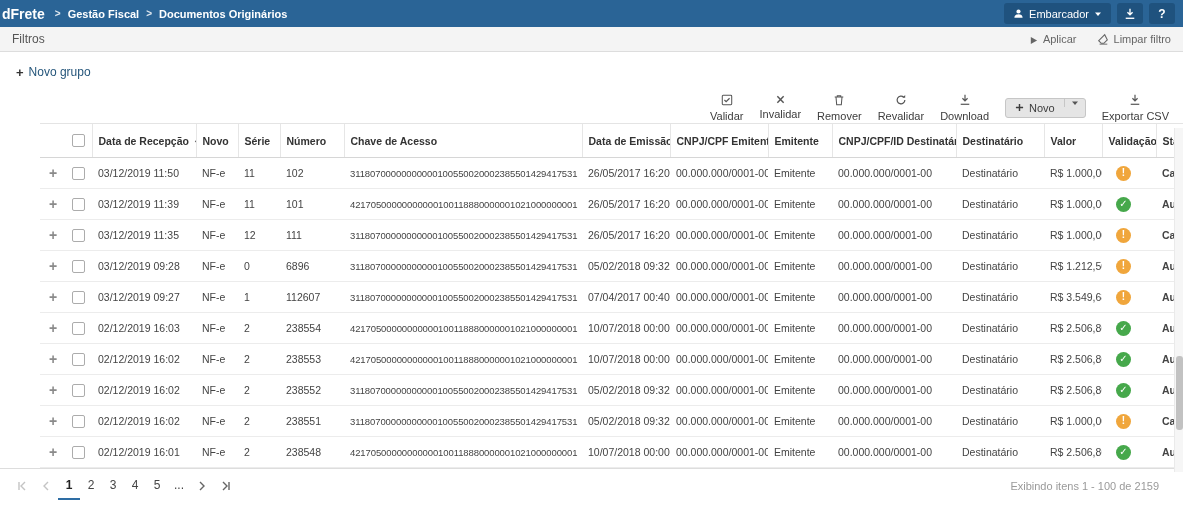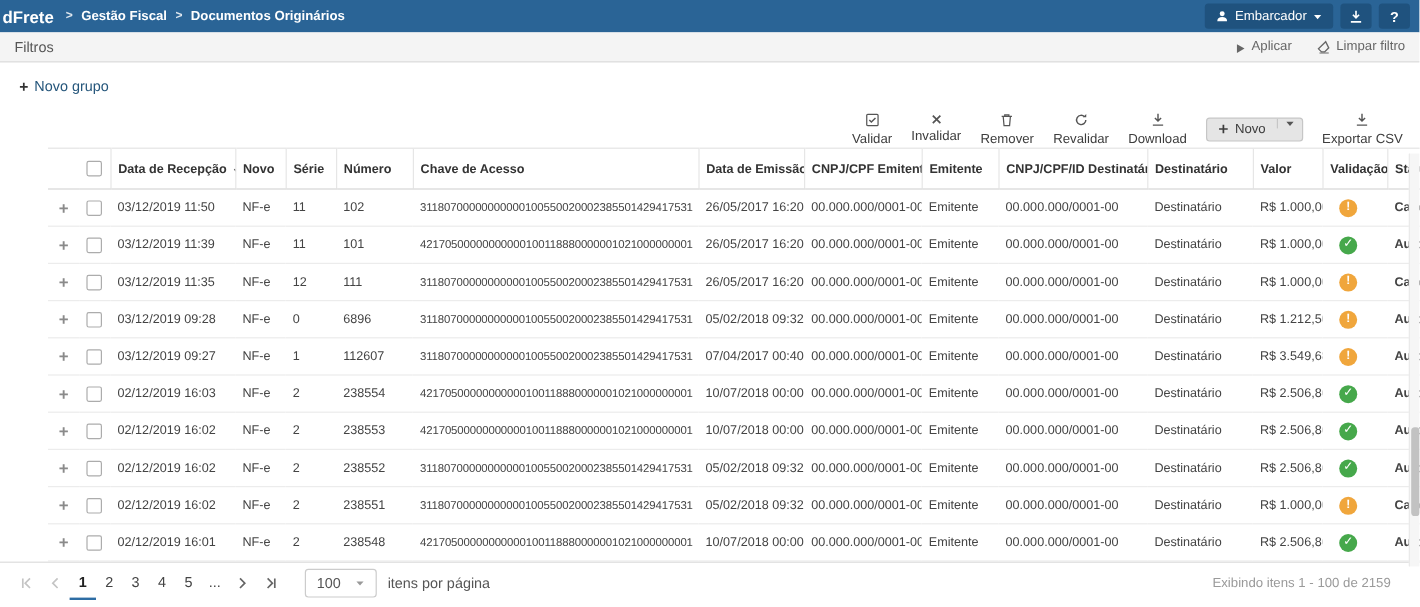--- a/index.html
+++ b/index.html
@@ -505,29 +505,18 @@
     <svg width="10" height="10" viewBox="0 0 10 10">
         <path d="M3 1l4 4-4 4" fill="none" stroke="currentColor" stroke-width="1.4"></path>
       </svg>
   </span>
   <span class="pg-btn">
     <svg width="10" height="10" viewBox="0 0 10 10">
         <path d="M8 1v8" stroke="currentColor" stroke-width="1.4"></path>
         <path d="M2 1l4 4-4 4" fill="none" stroke="currentColor" stroke-width="1.4"></path>
       </svg>
   </span>
-  <span class="page-size">
-    <span class="size-select">
-      <span>100</span>
-      <span class="caret">
-        <svg width="8" height="8" viewBox="0 0 8 8">
-            <path d="M1 2.5L4 6l3-3.5z" fill="currentColor"></path>
-          </svg>
-      </span>
-    </span>
-    <span>itens por página</span>
-  </span>
   <span class="pager-info">Exibindo itens 1 - 100 de 2159</span>
 </div>
 
 <div class="vscroll">
   <div class="vthumb"></div>
 </div>
 
 </body></html>

